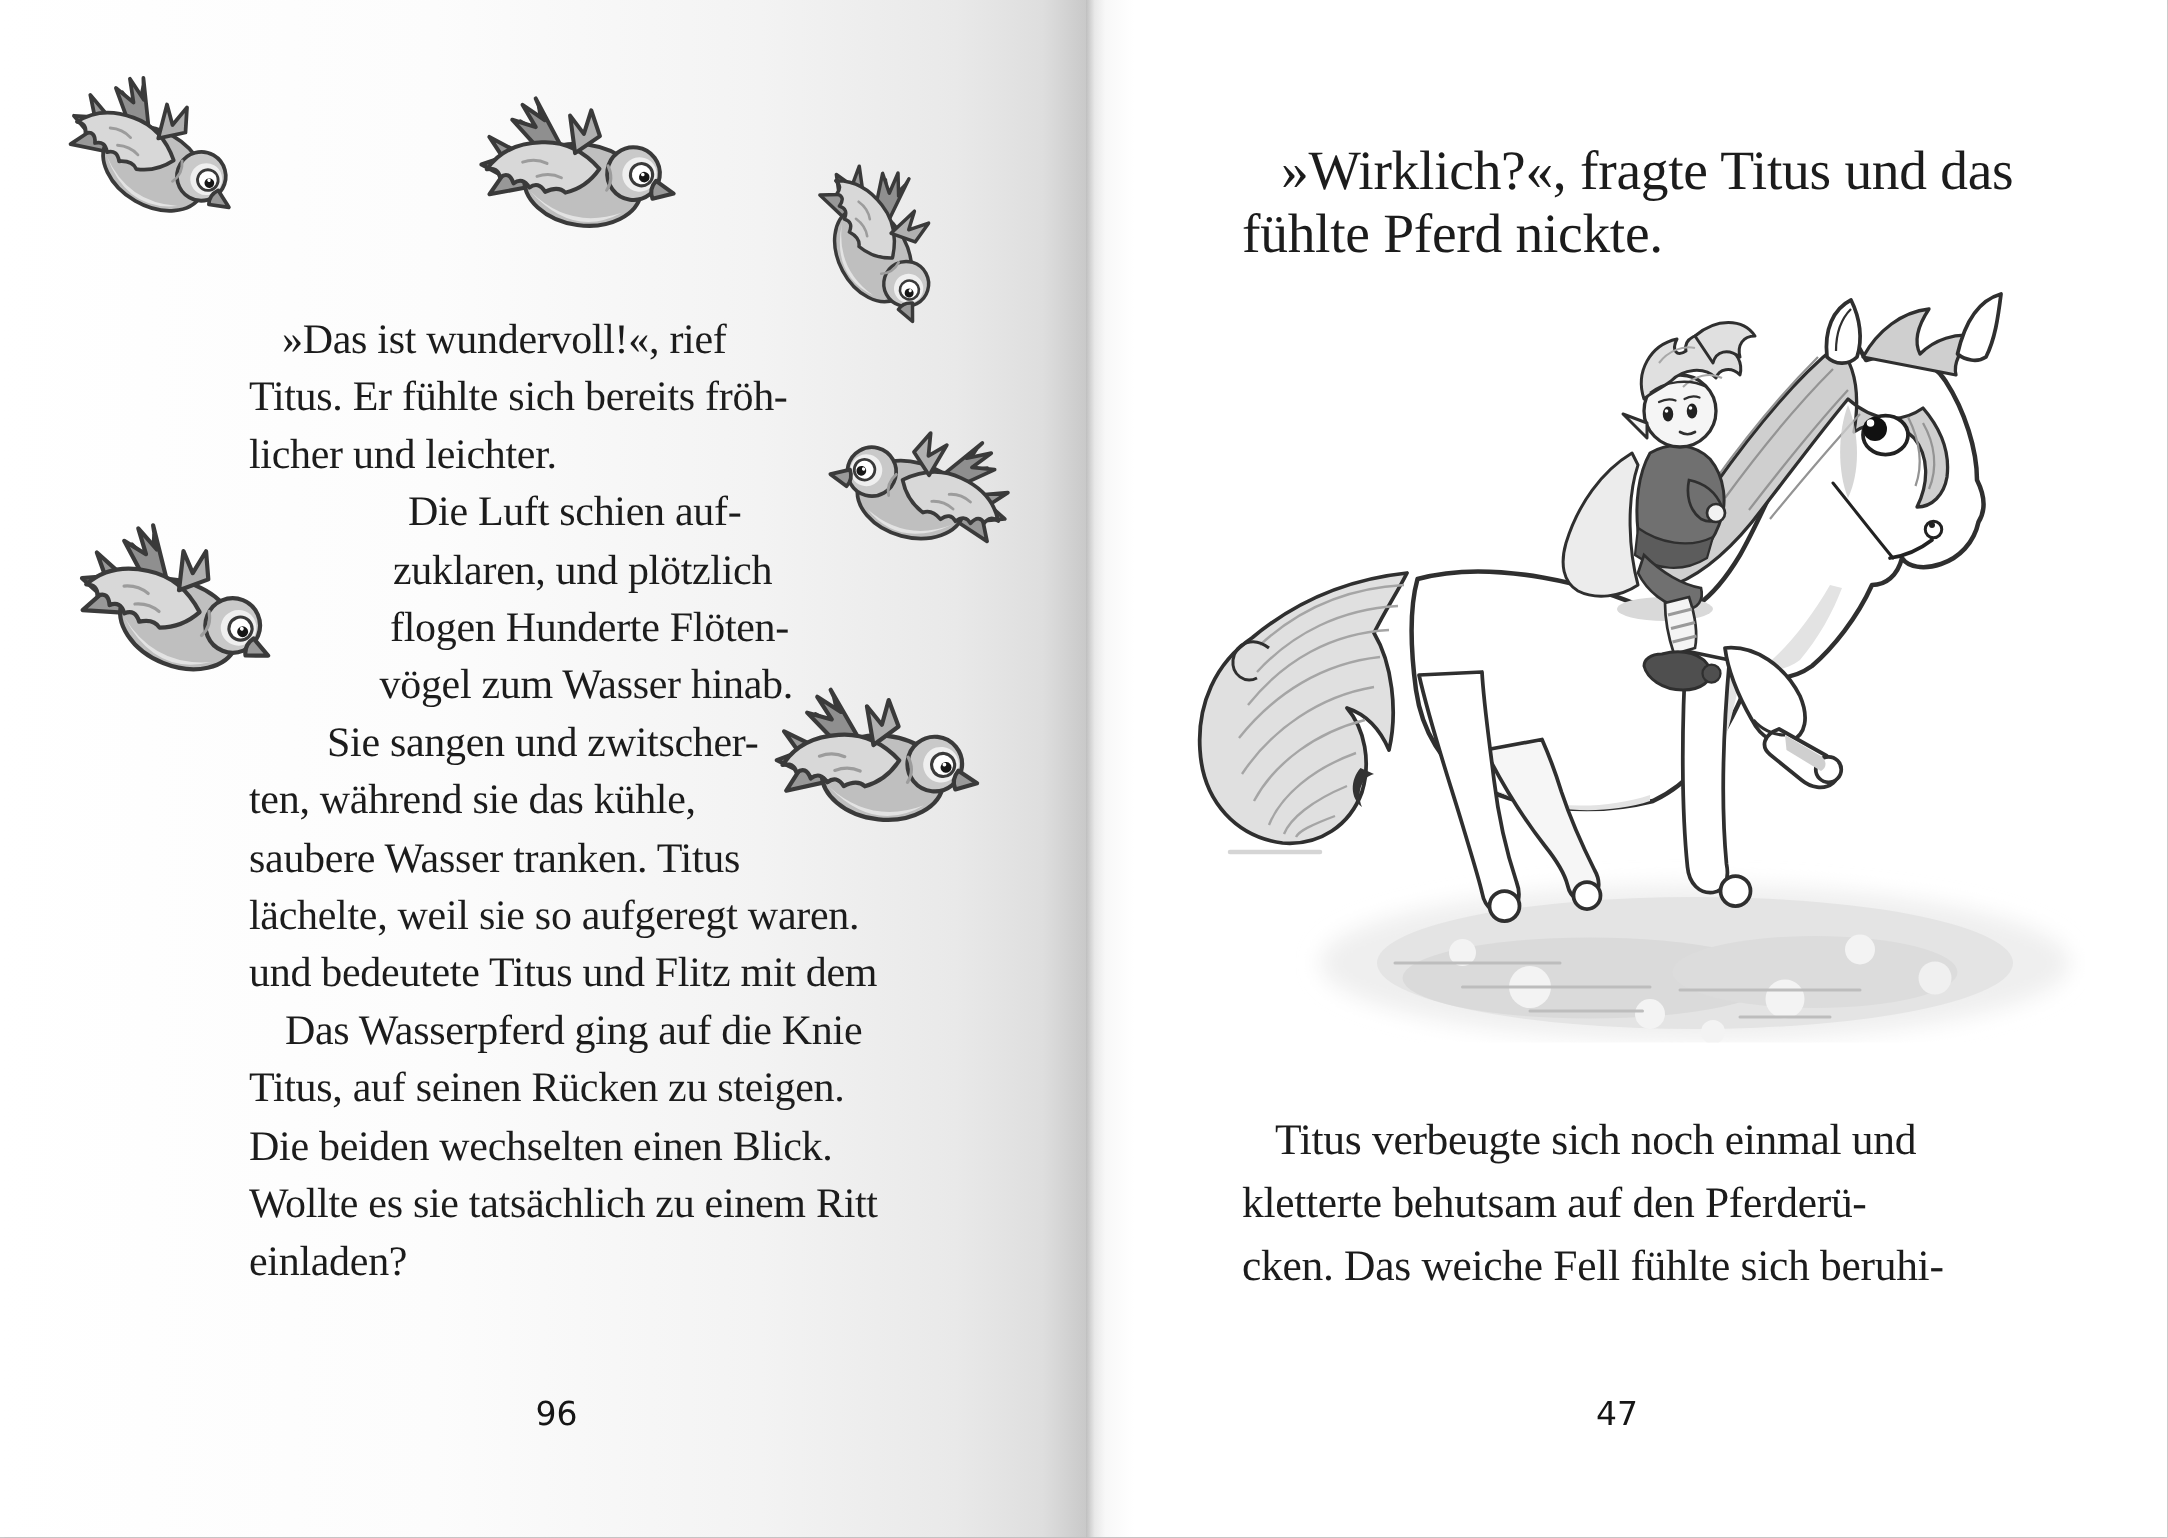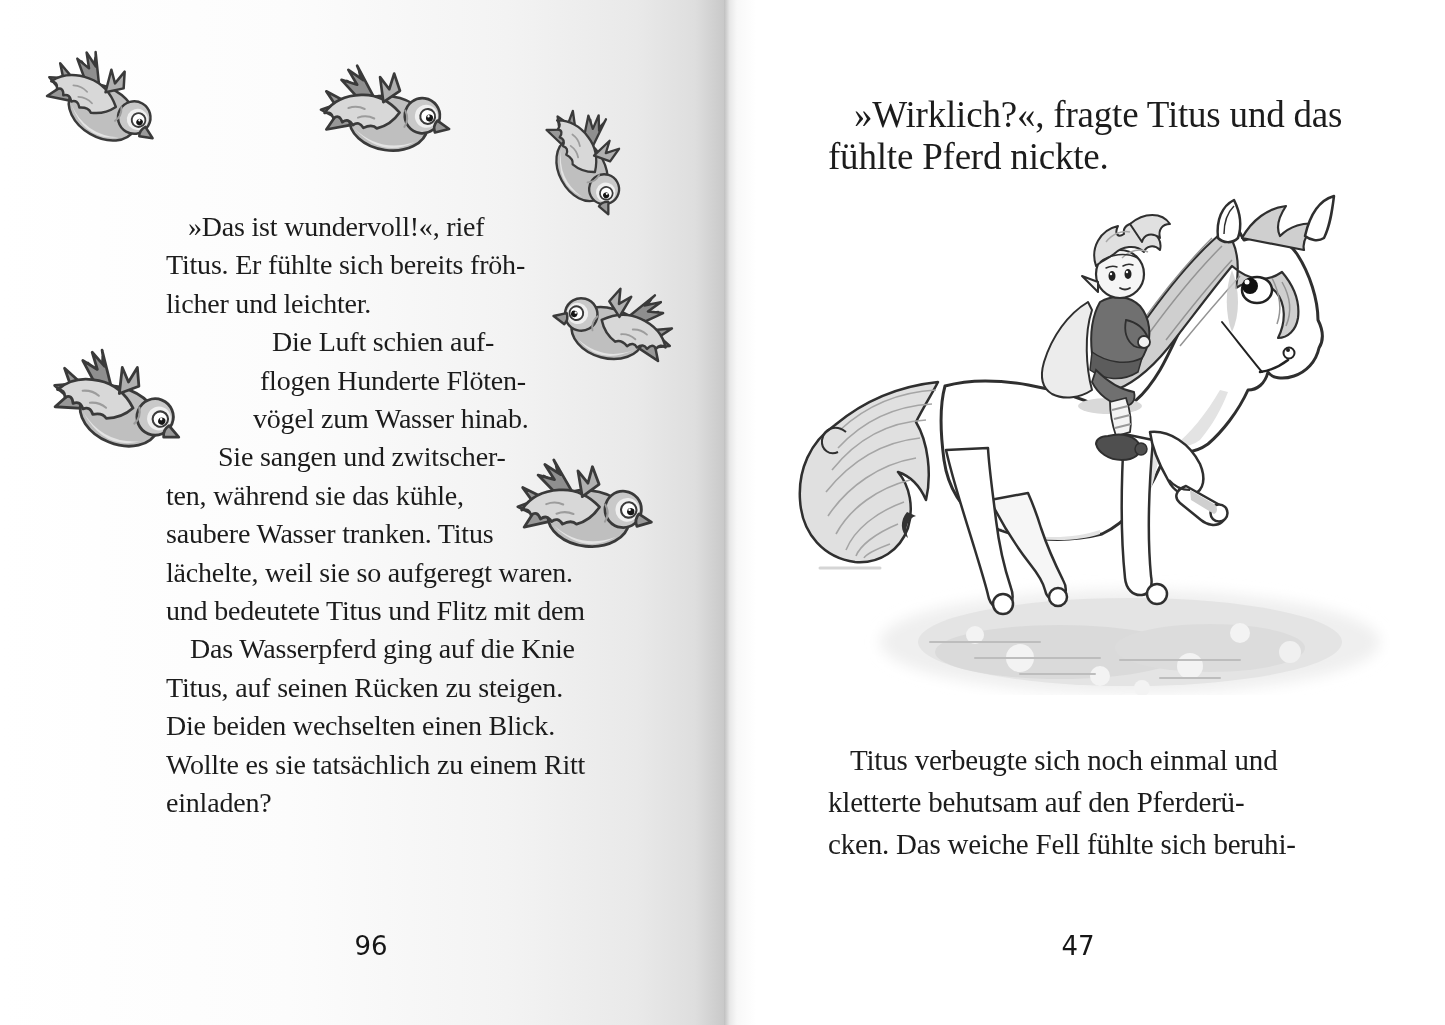--- a/index.html
+++ b/index.html
@@ -17,21 +17,21 @@
     position:absolute;left:724px;top:0;width:721px;height:100%;
     background:linear-gradient(90deg,#bfbfbf 0%,#e8e8e8 0.8%,#f8f8f8 1.8%,#ffffff 4.5%);
   }
   .textblock{position:absolute;color:#1c1c1c;letter-spacing:-0.2px;}
   .lt{left:130px;top:208px;width:492px;font-size:28px;line-height:38.4px;margin-left:36px;}
   .rt{left:828px;top:94px;width:505px;font-size:37px;line-height:42px;}
   .rb{left:828px;top:739px;width:505px;font-size:29px;line-height:42px;font-family:Liberation Serif, serif;}
   .line{white-space:nowrap;}
   .pagenum{
     position:absolute;top:931px;text-align:center;color:#161616;
-    font-family:"DejaVu Sans","Liberation Sans",sans-serif;font-size:26px;
+    font-family:"DejaVu Sans","Liberation Sans",sans-serif;font-size:22px;
   }
   .pn-left{left:130px;width:482px;}
   .pn-right{left:828px;width:500px;}
   svg{position:absolute;display:block;}
   #birds-svg{left:0;top:0;}
   #horse-svg{left:770px;top:190px;}
 </style>
 </head>
 <body>
 
@@ -68,20 +68,21 @@
     <use href="#bird" transform="translate(675,278) scale(-1.25,1.25) rotate(-15 50 40)"></use>
     <use href="#bird" transform="translate(48,352) scale(1.4) rotate(22 50 40)"></use>
     <use href="#bird" transform="translate(515,455) scale(1.4) rotate(6 50 40)"></use>
   </svg>
 
   <div class="textblock lt">
     <div class="line" style="padding-left:22px">»Das ist wundervoll!«, rief</div>
     <div class="line">Titus. Er fühlte sich bereits fröh-</div>
     <div class="line">licher und leichter.</div>
     <div class="line" style="padding-left:106px">Die Luft schien auf-</div>
+    <div class="line" style="padding-left:96px">zuklaren, und plötzlich</div>
     <div class="line" style="padding-left:94px">flogen Hunderte Flöten-</div>
     <div class="line" style="padding-left:87px">vögel zum Wasser hinab.</div>
     <div class="line" style="padding-left:52px">Sie sangen und zwitscher-</div>
     <div class="line">ten, während sie das kühle,</div>
     <div class="line">saubere Wasser tranken. Titus</div>
     <div class="line">lächelte, weil sie so aufgeregt waren.</div>
     <div class="line">und bedeutete Titus und Flitz mit dem</div>
     <div class="line" style="padding-left:24px">Das Wasserpferd ging auf die Knie</div>
     <div class="line">Titus, auf seinen Rücken zu steigen.</div>
     <div class="line">Die beiden wechselten einen Blick.</div>

